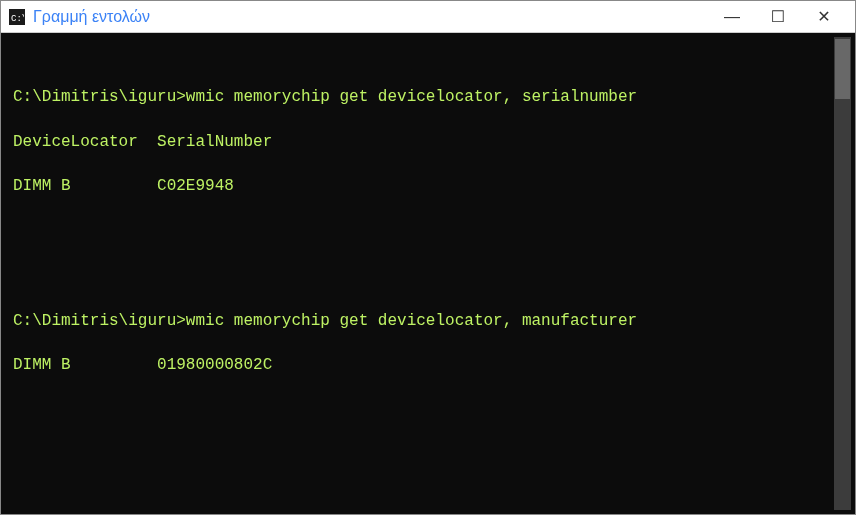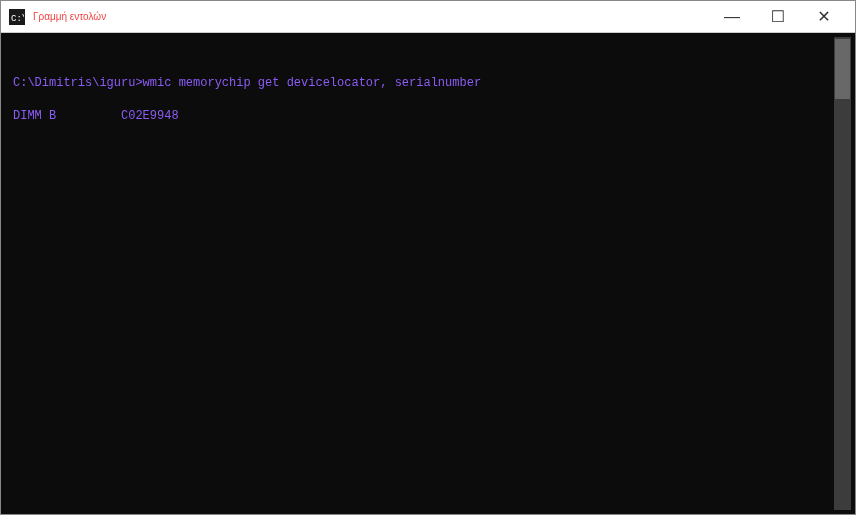--- a/index.html
+++ b/index.html
@@ -49,22 +49,22 @@
       flex-shrink: 0;
     }
 
     .title-icon svg {
       width: 14px;
       height: 14px;
     }
 
     .title-text {
       font-family: 'Segoe UI', Arial, sans-serif;
-      font-size: 10px;
-      color: #ef4444;
+      font-size: 16px;
+      color: #3b82f6;
     }
 
     .title-bar-buttons {
       display: flex;
       gap: 0;
     }
 
     .title-btn {
       width: 46px;
       height: 32px;
@@ -88,22 +88,22 @@
       display: flex;
       position: relative;
     }
 
     .console-content {
       flex: 1;
       padding: 4px 8px;
       line-height: 1.4;
       white-space: pre;
       font-family: 'Courier New', Courier, monospace;
-      font-size: 12px;
-      color: #8b5cf6;
+      font-size: 16px;
+      color: #bef264;
       overflow: hidden;
     }
 
     .scrollbar {
       width: 17px;
       background: #3c3c3c;
       flex-shrink: 0;
       display: flex;
       flex-direction: column;
       align-items: center;
@@ -142,23 +142,26 @@
     <div class="title-bar-buttons">
       <button class="title-btn">—</button>
       <button class="title-btn">☐</button>
       <button class="title-btn close">✕</button>
     </div>
   </div>
 
   <div class="console-area">
     <div class="console-content" id="console-output"><span class="empty-line"> </span>
 <span class="line">C:\Dimitris\iguru&gt;wmic memorychip get devicelocator, serialnumber</span>
+<span class="line">DeviceLocator  SerialNumber</span>
 <span class="line">DIMM B         C02E9948</span>
 <span class="empty-line"> </span>
 <span class="empty-line"> </span>
+<span class="line">C:\Dimitris\iguru&gt;wmic memorychip get devicelocator, manufacturer</span>
+<span class="line">DIMM B         01980000802C</span>
 <span class="empty-line"> </span>
 
 
 
 
 
 
 
 
 </div>

